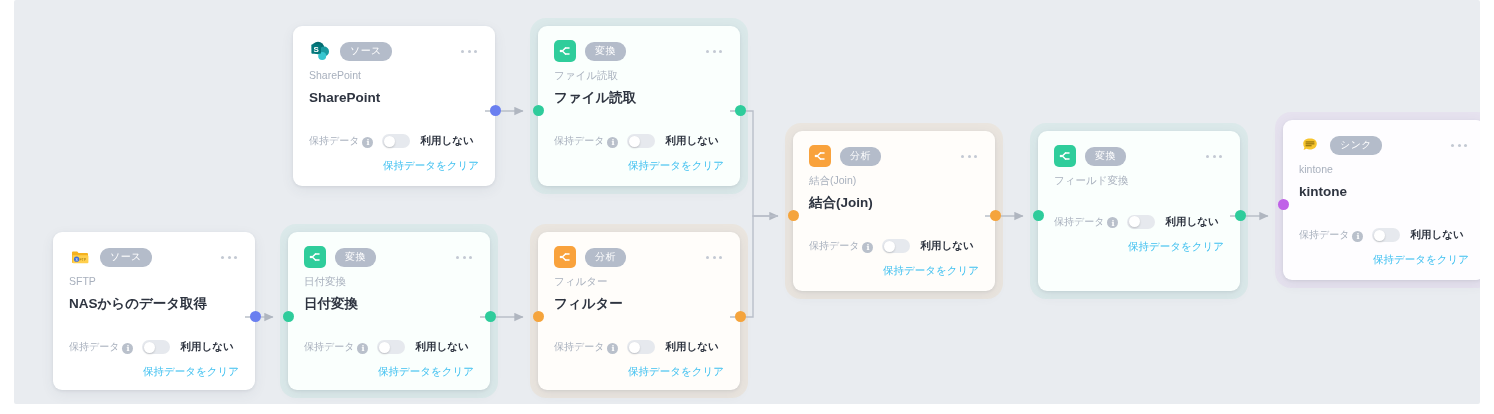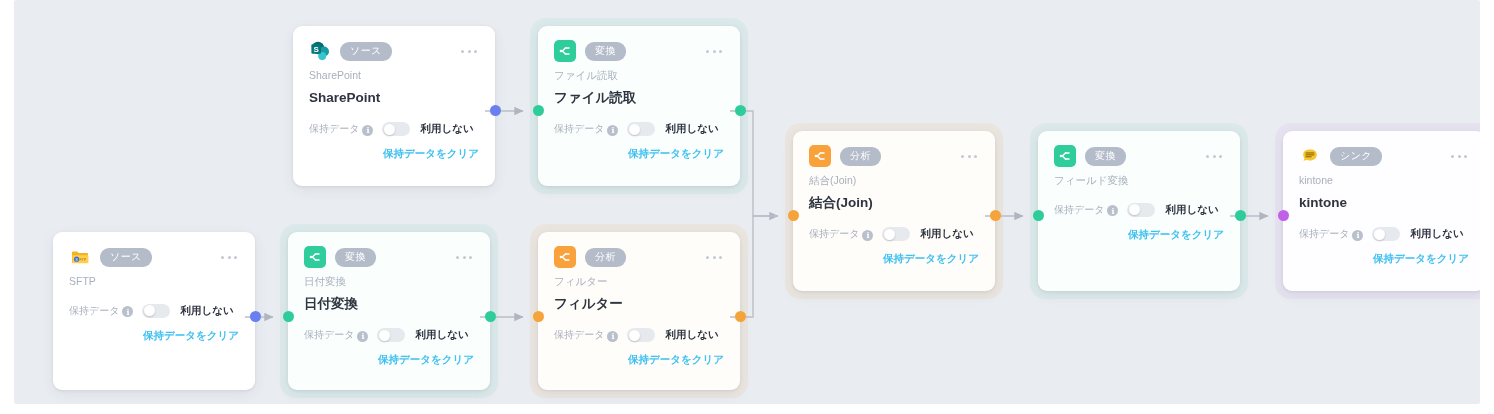--- a/index.html
+++ b/index.html
@@ -72,21 +72,21 @@
   .title{
     margin-top:8px;
     font-size:13.5px;
     font-weight:bold;
     color:#2e3440;
     line-height:1.25;
     white-space:nowrap;
   }
 
   .retain{
-    margin-top:16px;
+    margin-top:28px;
     display:flex;align-items:center;
   }
   .retain-label{
     font-size:10px;color:#a8b0bd;white-space:nowrap;
   }
   .info-i{
     display:inline-flex;align-items:center;justify-content:center;
     width:11px;height:11px;border-radius:50%;
     background:#b9c0cb;color:#fff;
     font-size:8px;font-weight:bold;font-style:normal;
@@ -106,21 +106,21 @@
     box-shadow:0 1px 2px rgba(0,0,0,.18);
   }
   .toggle-text{
     margin-left:10px;font-size:10.5px;color:#2e3440;font-weight:bold;white-space:nowrap;
   }
   .clear-link{
     margin-top:11px;
     text-align:right;
     font-size:10.5px;
     color:#3fc0f0;
-    font-weight:bold;
+    font-weight:normal;
     cursor:pointer;
     white-space:nowrap;
   }
 
   
   .port{
     position:absolute;
     width:11px;height:11px;border-radius:50%;
     z-index:6;
   }
@@ -288,21 +288,21 @@
             <span class="knob"></span>
           </span>
         <span class="toggle-text">利用しない</span>
       </div>
       <div class="clear-link">保持データをクリア</div>
     </div>
     <span class="port in" style="top:79px;background:#2ecc9b;"></span>
     <span class="port out" style="top:79px;background:#2ecc9b;"></span>
   </div>
 
-  <div class="node" id="n-kintone" style="left:1269px;top:131px;height:160px;">
+  <div class="node" id="n-kintone" style="left:1269px;top:120px;height:160px;">
     <div class="halo" style="background:rgba(192,97,232,.07);"></div>
     <div class="card" style="background:#fefdff;">
       <div class="row-top">
         <span class="type-icon" style="background:transparent;">
           <svg class="gl" width="20" height="20" viewBox="0 0 20 20">
             <path d="M3.2,8.6 C3.2,5.2 6.1,3.4 10,3.4 C13.9,3.4 16.8,5.2 16.8,8.6 C16.8,12.4 13.9,14.6 10,14.6 C8.6,14.6 7.4,14.3 6.4,13.8 L3.6,15.1 L4.4,12.5 C3.6,11.5 3.2,10.2 3.2,8.6 Z" fill="#f7c52d"></path>
             <rect x="5.6" y="6.4" width="8.8" height="1.1" fill="#8a6a0a"></rect>
             <rect x="5.6" y="8.3" width="8.8" height="1.1" fill="#8a6a0a"></rect>
             <rect x="5.6" y="10.2" width="6" height="1.1" fill="#8a6a0a"></rect>
           </svg>
@@ -342,20 +342,21 @@
           </svg>
         </span>
         <span class="badge">ソース</span>
         <span class="dots">
             <i></i>
             <i></i>
             <i></i>
           </span>
       </div>
       <div class="subname">SFTP</div>
+      <div class="title">NASからのデータ取得</div>
       <div class="retain">
         <span class="retain-label">保持データ</span>
         <i class="info-i">i</i>
         <span class="toggle">
             <span class="knob"></span>
           </span>
         <span class="toggle-text">利用しない</span>
       </div>
       <div class="clear-link">保持データをクリア</div>
     </div>

